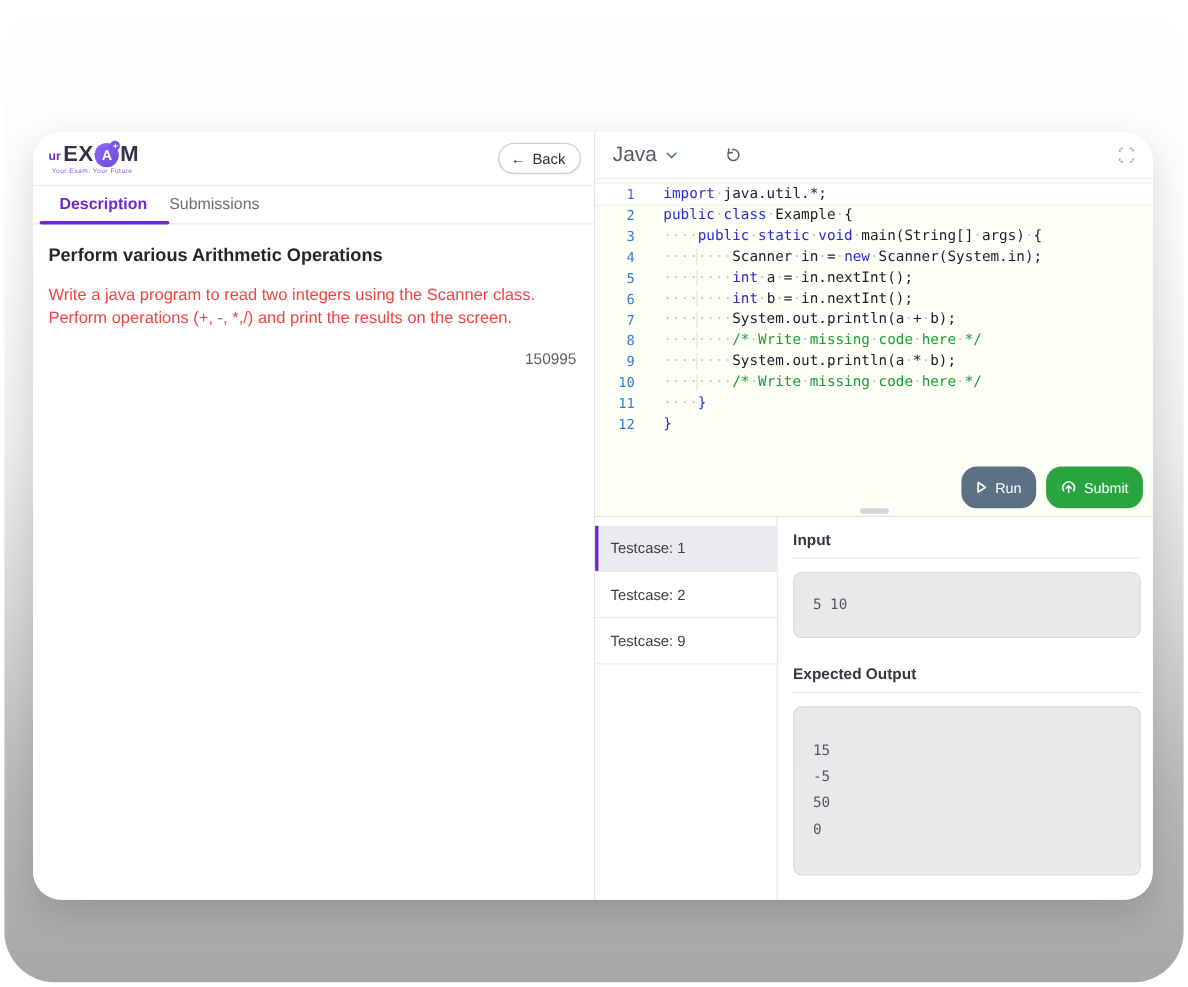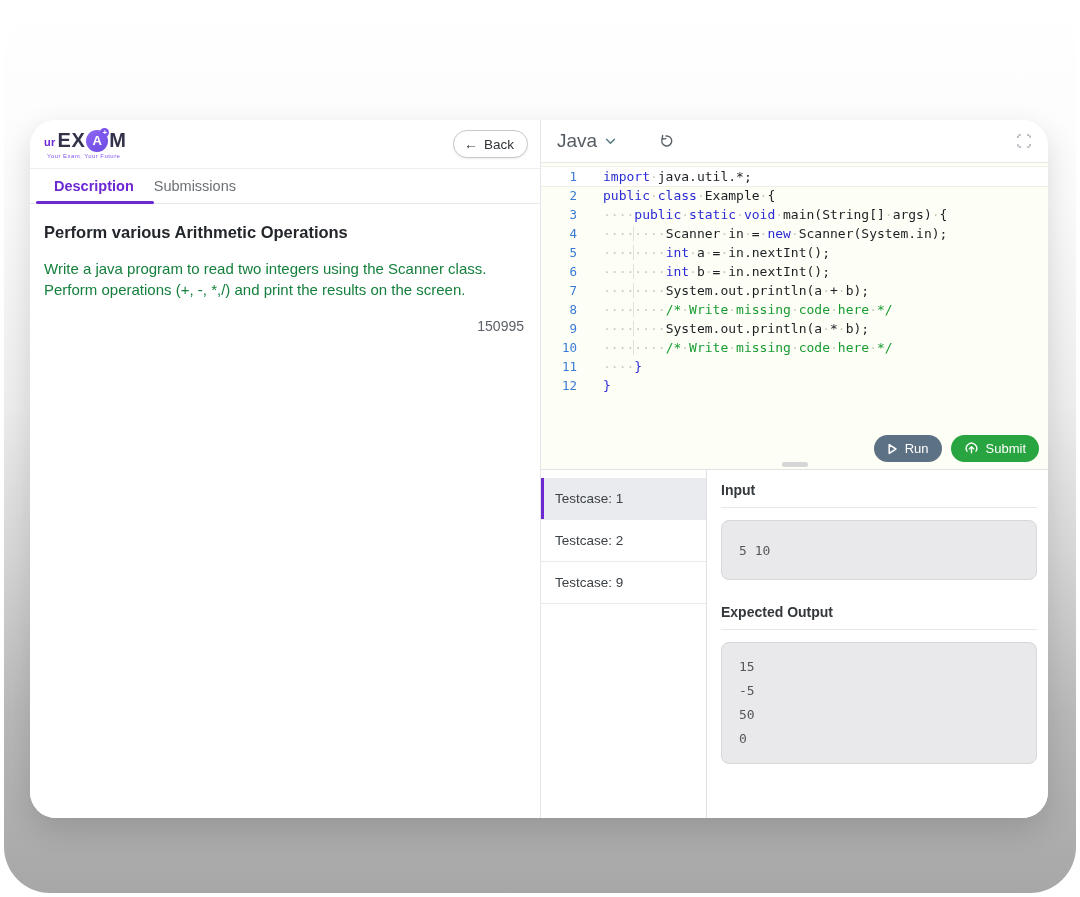--- a/index.html
+++ b/index.html
@@ -29,21 +29,21 @@
   .back-arrow { font-size:14px; line-height:1; color:#2f3337; }
 
   .tabs-row { height:35px; flex:none; border-bottom:1px solid #e6e8ea; display:flex; align-items:stretch; padding:0 14px; }
   .tab { display:flex; align-items:center; padding:0 10px; font-size:14.5px; color:#6b7075; position:relative; cursor:pointer; }
   .tab.active { color:var(--accent,#6d28d2); font-weight:700; }
   .tab.active::after { content:""; position:absolute; left:-8px; right:-10px; bottom:-1px; height:3px;
                        background:var(--accent,#6d28d2); border-radius:2px; }
 
   .problem { padding:19px 14px 0 14px; }
   .problem-title { font-size:16.5px; font-weight:700; color:#23272b; }
-  .problem-desc { margin-top:17px; font-size:15px; line-height:20.5px; color:#15803d; max-width:474px; }
+  .problem-desc { margin-top:17px; font-size:15px; line-height:20.5px; color:#ef4444; max-width:474px; }
   .problem-id { margin-top:18px; text-align:right; font-size:14px; color:#5b6166; padding-right:2px; }
 
   
   .right { flex:1; display:flex; flex-direction:column; background:#fff; }
   .editor-header { height:43px; flex:none; border-bottom:1px solid #e7e7e7; display:flex; align-items:center;
                    padding:0 16px; background:#fff; }
   .lang { display:flex; align-items:center; gap:8px; font-size:19px; color:#565c62; cursor:pointer; }
   .icon-btn { background:none; border:none; cursor:pointer; display:flex; align-items:center; }
   .reset-btn { margin-left:42px; }
   .fullscreen-btn { margin-left:auto; }
@@ -55,21 +55,21 @@
   .ln { flex:none; width:58px; padding-right:22px; text-align:right; color:var(--line_number,#3a7bd5); font-size:12.5px; }
   .code-text { margin-left:4px; }
   .kw { color:var(--keyword,#2b2bd5); }
   .pl { color:#1c2024; }
   .cmt { color:var(--comment,#1a9c34); }
   .br { color:var(--keyword,#2b2bd5); }
   .ws { color:#c6ccba; }
   .gd { color:#c6ccba; border-left:1px solid #e0e4d2; margin-left:-1px; }
 
   .editor-actions { position:absolute; right:9px; bottom:7px; display:flex; gap:9px; }
-  .btn { height:27px; border:none; border-radius:14px; display:inline-flex; align-items:center; gap:7px;
+  .btn { height:38px; border:none; border-radius:14px; display:inline-flex; align-items:center; gap:7px;
          padding:0 13px; color:#fff; font-size:13px; font-family:"Liberation Sans", sans-serif; cursor:pointer; }
   .btn-run { background:var(--run_button,#5d7184); }
   .btn-submit { background:var(--submit_button,#28a440); }
   .drag-handle { position:absolute; left:calc(50% - 13px); bottom:2px; width:26px; height:5px;
                  border-radius:3px; background:#d4d6d8; cursor:row-resize; }
 
   .tc { flex:1; display:flex; flex-direction:column; }
   .tc-tabs { height:42px; flex:none; border-bottom:1px solid #e6e8ea; display:flex; align-items:stretch; padding:0 14px; }
   .tc-tab { display:flex; align-items:center; margin-right:26px; font-size:15px; color:#5f6468; position:relative; cursor:pointer; }
   .tc-tab.active { color:var(--accent,#6d28d2); font-weight:700; }
@@ -84,21 +84,21 @@
   .tc-item.selected { background:#e9ebee; }
   .tc-item.selected::before { content:""; position:absolute; left:0; top:0; bottom:0; width:3px;
                               background:var(--accent,#6d28d2); }
 
   .tc-detail { flex:1; padding:12px 11px 0 14px; }
   .tc-label { font-size:14px; font-weight:700; color:#33383c; padding-bottom:9px; border-bottom:1px solid #e6e8ea; }
   .tc-label.second { margin-top:24px; }
   .tc-box { margin-top:12px; background:#e9e9eb; border:1px solid #d6d7d9; border-radius:8px;
             font-family:"DejaVu Sans Mono", monospace; font-size:13px; color:#54585c; }
   .input-box { height:60px; display:flex; align-items:center; padding-left:17px; }
-  .expected-box { padding:12px 17px; line-height:24px; }
+  .expected-box { padding:28px 17px; line-height:24px; }
 </style>
 </head>
 <body>
 
 <div class="frame"></div>
 
 <div class="card">
 
   <div class="left">
 

